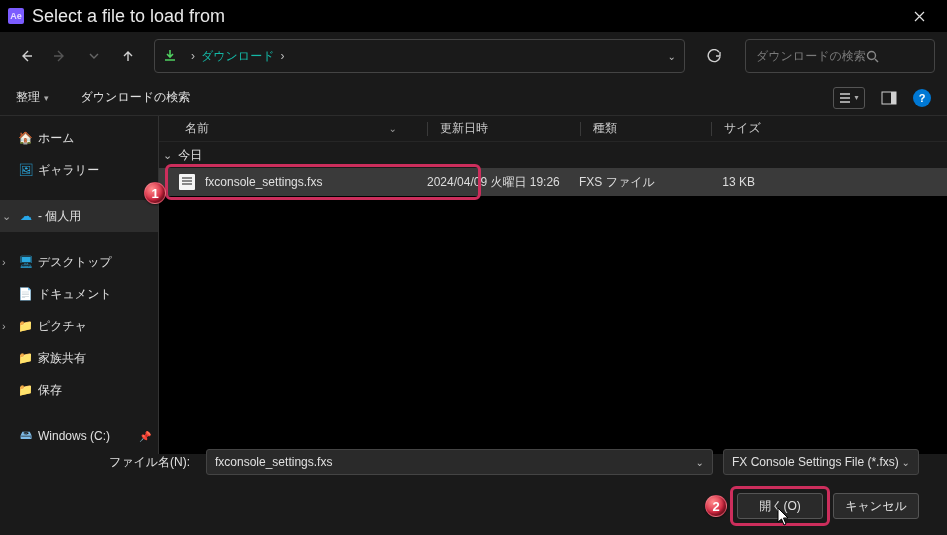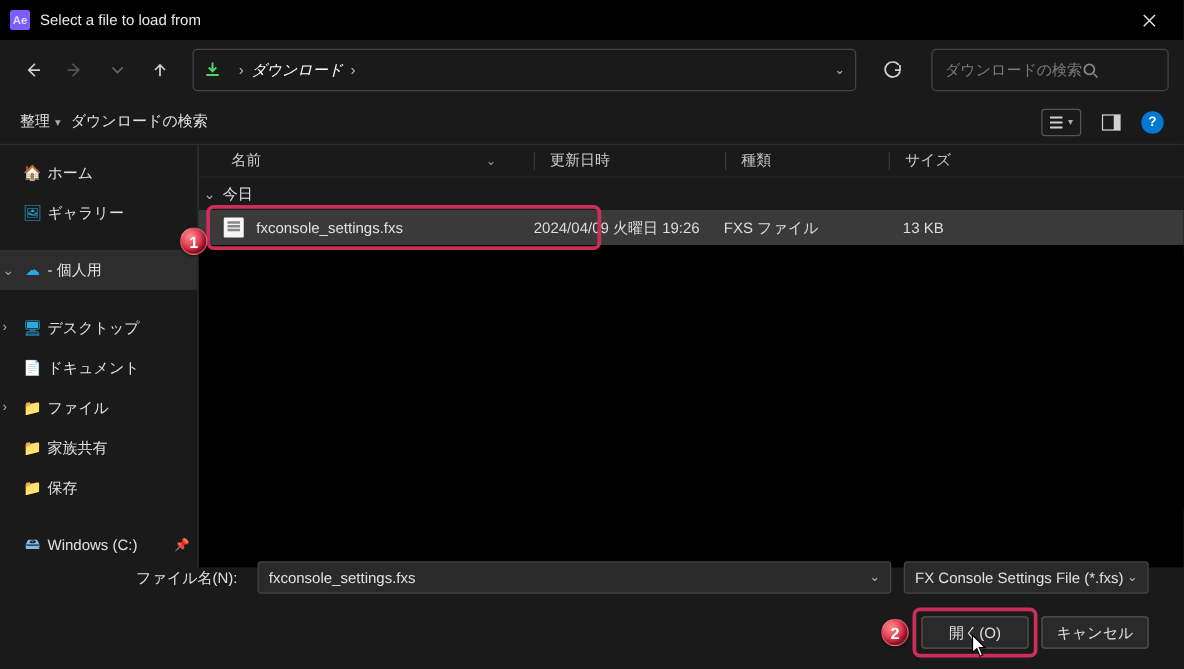--- a/index.html
+++ b/index.html
@@ -1,34 +1,34 @@
 <!DOCTYPE html>
 <html><head>
 <meta charset="utf-8">
 <style>
 * { margin: 0; padding: 0; box-sizing: border-box; font-family: "Segoe UI", "Yu Gothic UI", sans-serif; }
 body { background: #1a1a1a; width: 947px; height: 535px; overflow: hidden; color: #e0e0e0; font-size: 12px; position: relative; }
 
 .titlebar { height: 32px; display: flex; align-items: center; padding: 0 8px; background: #000000; }
 .titlebar .app-icon { width: 16px; height: 16px; background: #7b5cff; border-radius: 2px; margin-right: 8px; display:flex; align-items:center; justify-content:center; font-size:9px; font-weight:bold; color:#e6dcff; }
-.titlebar .title { flex: 1; font-size: 12px; color: #e8e8e8; }
+.titlebar .title { flex: 1; font-size: 18px; color: #e8e8e8; }
 .titlebar .close { width: 40px; height: 32px; display: flex; align-items: center; justify-content: center; }
 
 .navbar { height: 48px; display: flex; align-items: center; padding: 8px 12px; gap: 6px; }
 .nav-btn { width: 28px; height: 28px; display: flex; align-items: center; justify-content: center; border-radius: 4px; color:#bdbdbd; }
 .nav-btn.disabled { color: #555; }
 .path-bar { flex: 1; height: 34px; border: 1px solid #444; border-radius: 4px; display: flex; align-items: center; padding: 0 8px; margin-left:6px; }
 .path-bar .dl-icon { color: #4fd060; margin-right: 8px; }
-.path-bar .crumb { color: #ffffff; font-style: italic; }
+.path-bar .crumb { color: #14b8a6; }
 .path-bar .sep { margin: 0 6px; color: #bbb; }
 .refresh-btn { width: 34px; height: 34px; display: flex; align-items: center; justify-content: center; margin-left:6px; }
 .search-box { width: 190px; height: 34px; border: 1px solid #444; border-radius: 4px; display: flex; align-items: center; padding: 0 10px; margin-left: 8px; color: #7a7a7a; justify-content: flex-start; }
 
 .toolbar { height: 36px; display: flex; align-items: center; padding: 0 16px; gap: 20px; border-bottom: 1px solid #2c2c2c; }
-.toolbar .left { display: flex; align-items: center; gap: 8px; }
+.toolbar .left { display: flex; align-items: center; gap: 32px; }
 .toolbar .right { margin-left: auto; display: flex; align-items: center; gap: 14px; }
 .toolbar .drop { display: flex; align-items: center; gap: 4px; }
 .tb-icon { width:20px; height:20px; display:flex; align-items:center; justify-content:center; color:#d0d0d0; }
 .help-icon { width:18px; height:18px; border-radius:50%; background:#0078d4; color:#fff; display:flex; align-items:center; justify-content:center; font-size:11px; font-weight:bold; }
 
 .body-area { display: flex; height: 338px; position:relative; }
 .sidebar { width: 158px; padding: 6px 0; overflow: hidden; }
 .sidebar .item { height: 32px; display: flex; align-items: center; padding: 0 10px 0 38px; gap: 10px; position: relative; font-size: 12px; color: #e0e0e0; }
 .sidebar .item .ico { position: absolute; left: 18px; width: 16px; height: 16px; display: flex; align-items: center; justify-content: center; }
 .sidebar .item .expand { position: absolute; left: 2px; width: 14px; color:#aaa; font-size:11px; }
@@ -196,21 +196,21 @@
         <span class="ico desk-ico">🖥</span>
         <span>デスクトップ</span>
       </div>
     <div class="item">
         <span class="ico doc-ico">📄</span>
         <span>ドキュメント</span>
       </div>
     <div class="item expandable">
         <span class="expand">›</span>
         <span class="ico folder-ico">📁</span>
-        <span>ファイル</span>
+        <span>ピクチャ</span>
       </div>
     <div class="item">
         <span class="ico folder-ico">📁</span>
         <span>家族共有</span>
       </div>
     <div class="item">
         <span class="ico folder-ico">📁</span>
         <span>保存</span>
       </div>
     <div class="spacer"></div>

